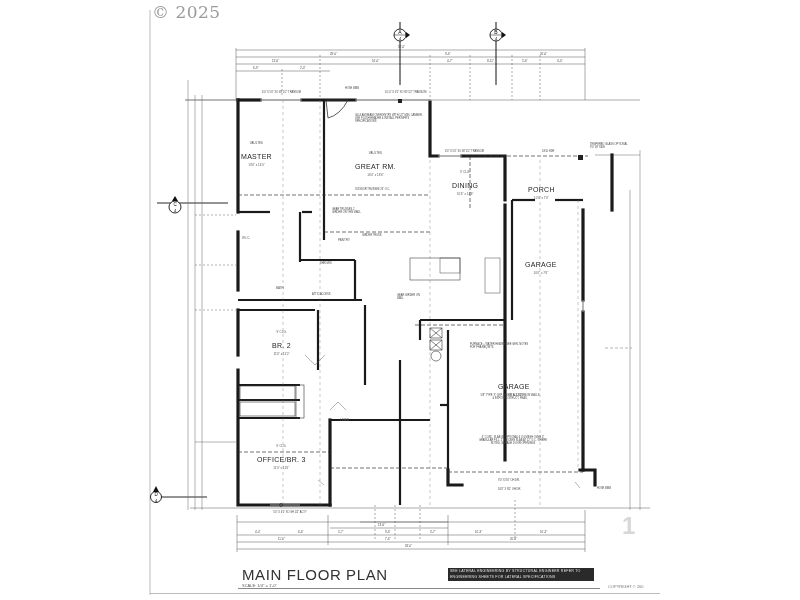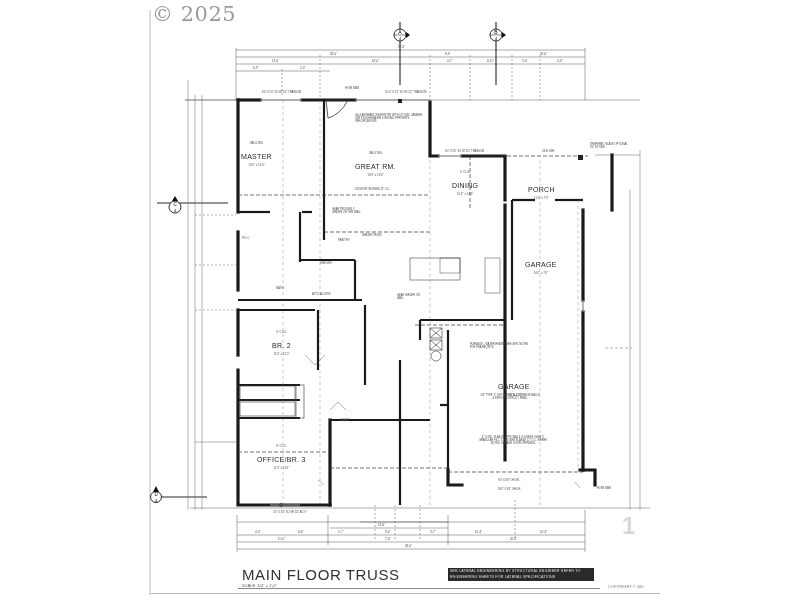--- a/index.html
+++ b/index.html
@@ -1,18 +1,18 @@
 <!DOCTYPE html>
 <html><head>
 <meta charset="utf-8">
 <style>
   html, body { margin:0; padding:0; background:#ffffff; }
   body { width:800px; height:600px; position:relative; overflow:hidden; font-family:"Liberation Sans", sans-serif; color:#222; }
   #sheet { position:absolute; left:0; top:0; width:800px; height:600px; }
-  .copyright-watermark { position:absolute; left:152px; top:2px; font-family:"DejaVu Serif", serif; font-size:21px; color:#9a9a9a; letter-spacing:0.5px; }
+  .copyright-watermark { position:absolute; left:152px; top:2px; font-family:"DejaVu Serif", serif; font-size:17px; color:#9a9a9a; letter-spacing:0.5px; }
   .sheet-number-ghost { position:absolute; left:622px; top:512px; font-family:"Liberation Sans", sans-serif; font-size:24px; font-weight:bold; color:#d8d8d8; }
   .title-block { position:absolute; left:230px; top:560px; width:380px; }
   .plan-title { position:absolute; left:12px; top:6px; font-family:"Liberation Sans", sans-serif; font-size:15px; letter-spacing:0.6px; color:#333; white-space:nowrap; }
   .plan-scale { position:absolute; left:12px; top:23px; font-size:4px; color:#555; white-space:nowrap; }
   .title-underline { position:absolute; left:8px; top:28px; width:362px; height:1px; background:#888; }
   .lateral-note { position:absolute; left:448px; top:568px; width:142px; height:13px; background:#2a2a2a; color:#e0e0e0; font-size:3.6px; line-height:6px; padding:0 2px; overflow:hidden; white-space:nowrap; letter-spacing:0.2px; }
   .lateral-note span { display:block; }
   .copyright-footer { position:absolute; left:608px; top:584px; font-size:4px; color:#777; white-space:nowrap; }
   .footer-rule { position:absolute; left:150px; top:593px; width:510px; height:1px; background:#bbb; }
   .room-label { position:absolute; font-family:"Liberation Sans", sans-serif; color:#222; white-space:nowrap; text-align:center; }
@@ -316,21 +316,21 @@
   <div class="dim" style="left:338px;top:530px;">5'-7"</div>
   <div class="dim" style="left:385px;top:530px;">9'-6"</div>
   <div class="dim" style="left:430px;top:530px;">3'-7"</div>
   <div class="dim" style="left:475px;top:530px;">10'-3"</div>
   <div class="dim" style="left:540px;top:530px;">10'-3"</div>
   <div class="dim" style="left:378px;top:523px;">13'-6"</div>
 
   <div class="sheet-number-ghost">1</div>
 
   <div class="title-block">
-    <div class="plan-title">MAIN FLOOR TRUSS</div>
+    <div class="plan-title">MAIN FLOOR PLAN</div>
     <div class="plan-scale">SCALE: 1/4" = 1'-0"</div>
     <div class="title-underline"></div>
   </div>
   <div class="lateral-note">
     <span>SEE LATERAL ENGINEERING BY STRUCTURAL ENGINEER REFER TO</span>
     <span>ENGINEERING SHEETS FOR LATERAL SPECIFICATIONS</span>
   </div>
   <div class="copyright-footer">COPYRIGHT © 200</div>
   <div class="footer-rule"></div>
 </div>

